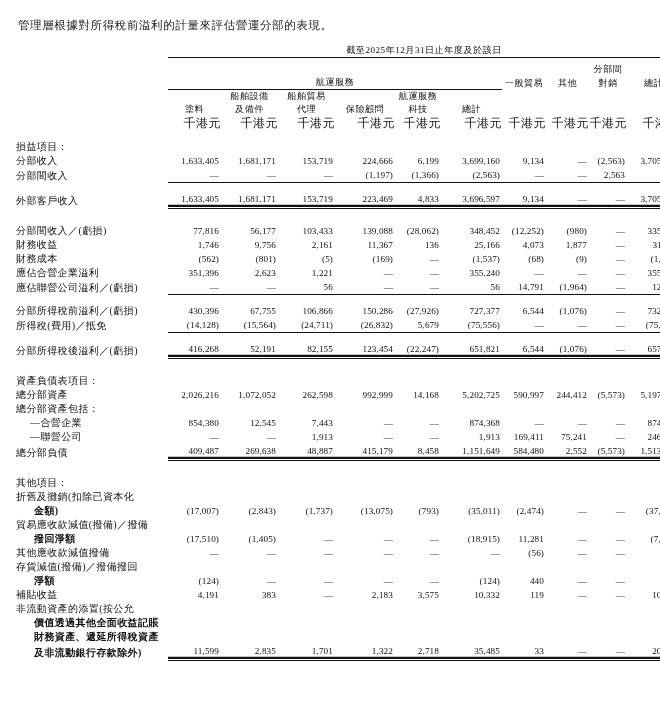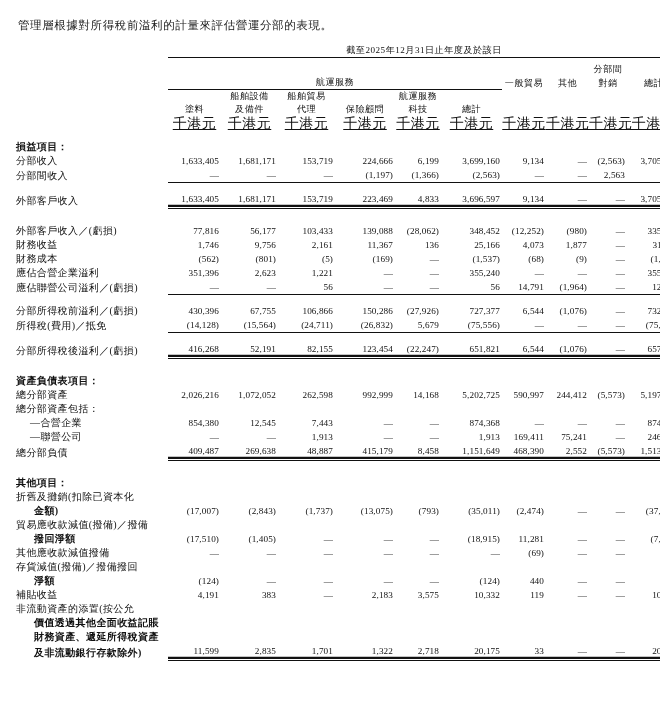--- a/index.html
+++ b/index.html
@@ -71,37 +71,36 @@
   }
   .hdr {
     text-align: center;
     font-size: 9.1px;
     letter-spacing: 0.5px;
     line-height: 13px;
     font-weight: bold;
     white-space: nowrap;
   }
   .hdr-unit {
-    text-align: center;
-    font-size: 14px;
+    text-align: right;
+    font-size: 12px;
     letter-spacing: 0.5px;
     line-height: 15px;
     font-weight: normal;
     white-space: nowrap;
-    text-decoration: underline;
   }
   .rowlabel {
     text-align: left;
     font-size: 10px;
     letter-spacing: 0.4px;
     line-height: 14px;
     white-space: nowrap;
     padding-right: 4px !important;
   }
-  .rowlabel.bold { font-weight: bold; }
+  .rowlabel.bold { font-weight: normal; }
   .rowlabel.ind1 { padding-left: 14px !important; }
   .rowlabel.ind2 { padding-left: 18px !important; font-weight: bold; }
   .span-rule {
     border-bottom: 0.9px solid #111;
   }
   .cell-single { border-bottom: 0.9px solid #111; }
   .cell-double {
     border-bottom: 3px double #111;
     box-shadow: inset 0 -3.5px 0 -2.2px #111;
   }
@@ -254,21 +253,21 @@
         <td class="num cell-double">—</td>
         <td class="num cell-double">—</td>
         <td class="num cell-double">3,705,731</td>
       </tr>
 
       <tr class="spacer-lg">
           <td colspan="11"></td>
         </tr>
 
       <tr class="datarow">
-        <td class="rowlabel">外部客戶收入／(虧損)</td>
+        <td class="rowlabel">分部間收入／(虧損)</td>
         <td class="num">77,816</td>
         <td class="num">56,177</td>
         <td class="num">103,433</td>
         <td class="num">139,088</td>
         <td class="num">(28,062)</td>
         <td class="num">348,452</td>
         <td class="num">(12,252)</td>
         <td class="num">(980)</td>
         <td class="num">—</td>
         <td class="num">335,220</td>
@@ -437,21 +436,21 @@
       </tr>
 
       <tr class="datarow">
         <td class="rowlabel">總分部負債</td>
         <td class="num cell-double">409,487</td>
         <td class="num cell-double">269,638</td>
         <td class="num cell-double">48,887</td>
         <td class="num cell-double">415,179</td>
         <td class="num cell-double">8,458</td>
         <td class="num cell-double">1,151,649</td>
-        <td class="num cell-double">468,390</td>
+        <td class="num cell-double">584,480</td>
         <td class="num cell-double">2,552</td>
         <td class="num cell-double">(5,573)</td>
         <td class="num cell-double">1,513,700</td>
       </tr>
 
       <tr class="spacer-lg">
           <td colspan="11"></td>
         </tr>
 
       <tr class="datarow">
@@ -496,21 +495,21 @@
       </tr>
 
       <tr class="datarow">
         <td class="rowlabel">其他應收款減值撥備</td>
         <td class="num">—</td>
         <td class="num">—</td>
         <td class="num">—</td>
         <td class="num">—</td>
         <td class="num">—</td>
         <td class="num">—</td>
-        <td class="num">(69)</td>
+        <td class="num">(56)</td>
         <td class="num">—</td>
         <td class="num">—</td>
         <td class="num">(69)</td>
       </tr>
 
       <tr class="datarow">
         <td class="rowlabel">存貨減值(撥備)／撥備撥回</td>
         <td colspan="10"></td>
       </tr>
       <tr class="datarow">
@@ -553,21 +552,21 @@
         <td class="rowlabel ind2">財務資產、遞延所得稅資產</td>
         <td colspan="10"></td>
       </tr>
       <tr class="datarow">
         <td class="rowlabel ind2">及非流動銀行存款除外)</td>
         <td class="num cell-double">11,599</td>
         <td class="num cell-double">2,835</td>
         <td class="num cell-double">1,701</td>
         <td class="num cell-double">1,322</td>
         <td class="num cell-double">2,718</td>
-        <td class="num cell-double">20,175</td>
+        <td class="num cell-double">35,485</td>
         <td class="num cell-double">33</td>
         <td class="num cell-double">—</td>
         <td class="num cell-double">—</td>
         <td class="num cell-double">20,208</td>
       </tr>
 
     </tbody>
   </table>
 
 </div>

